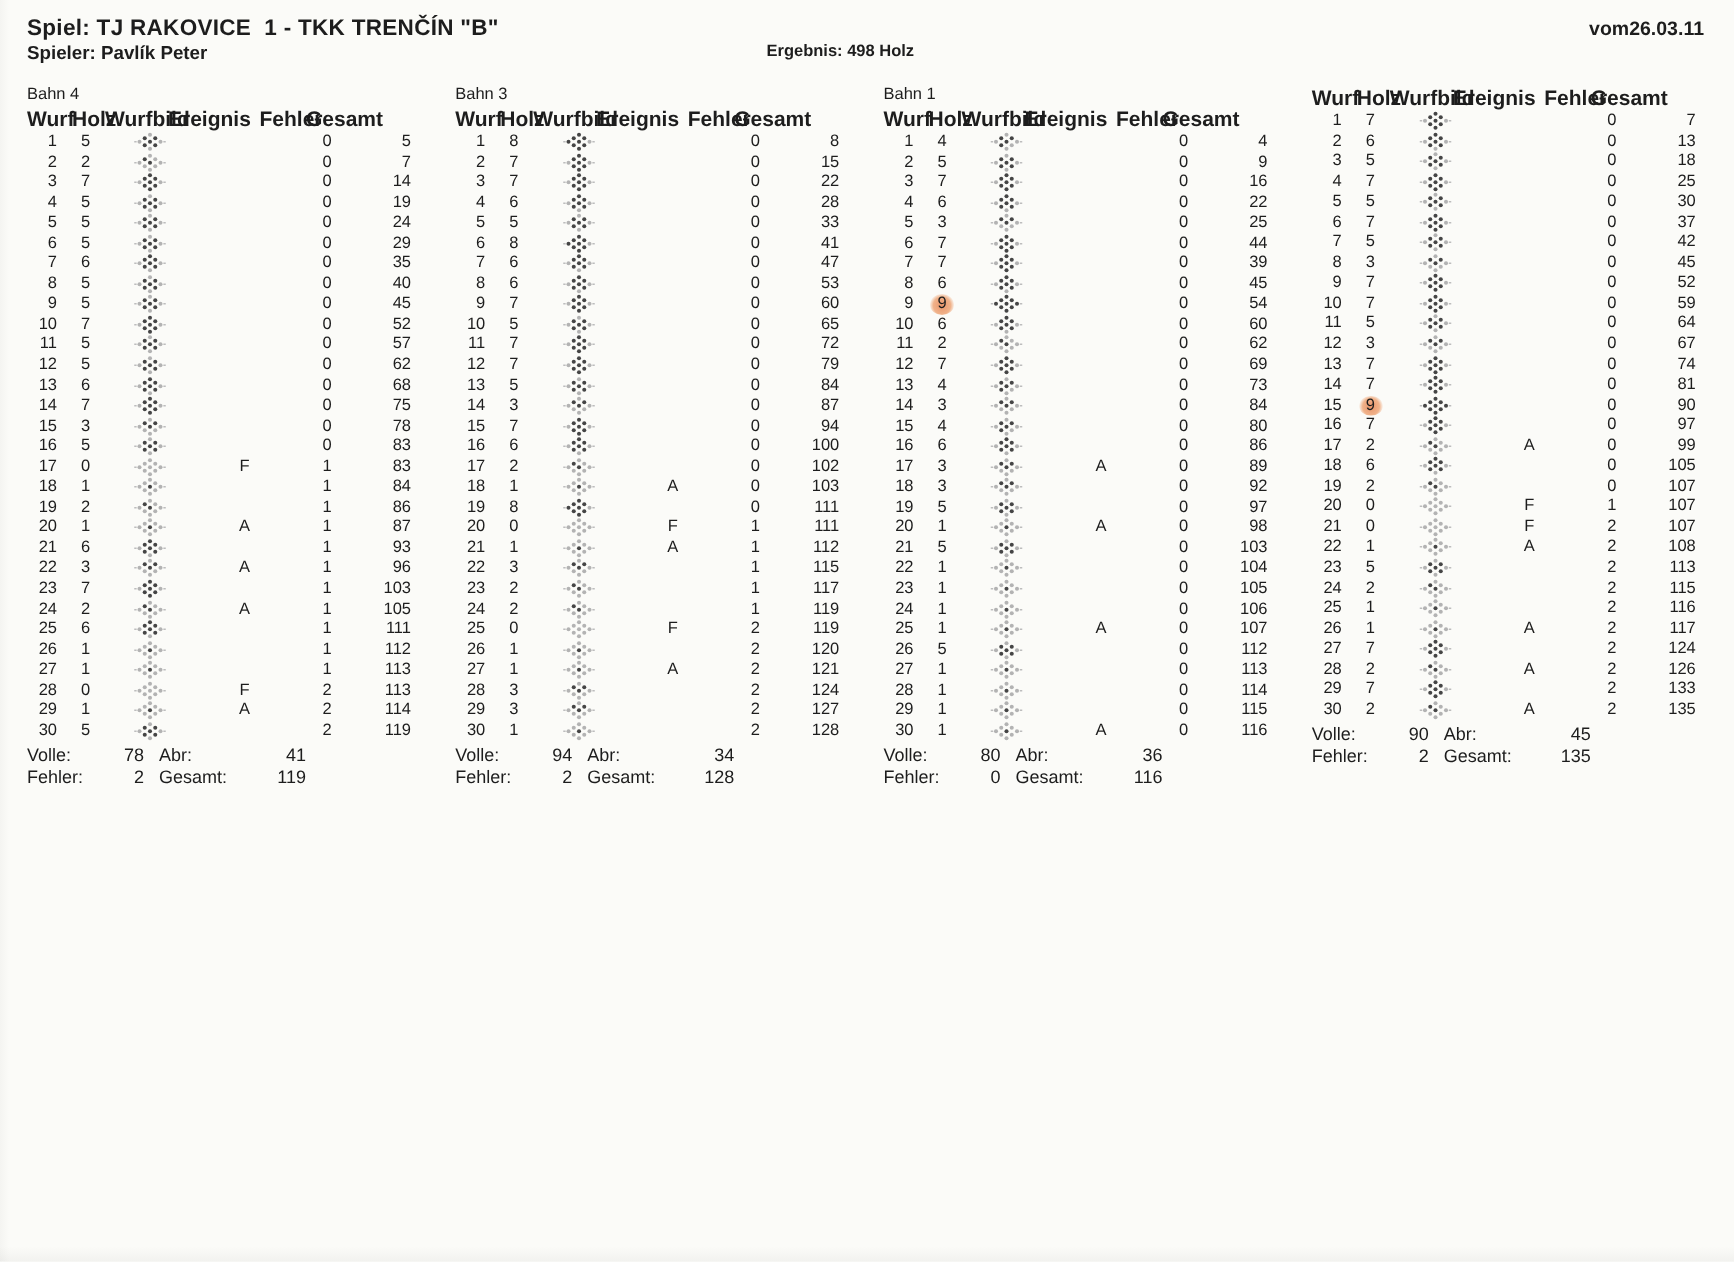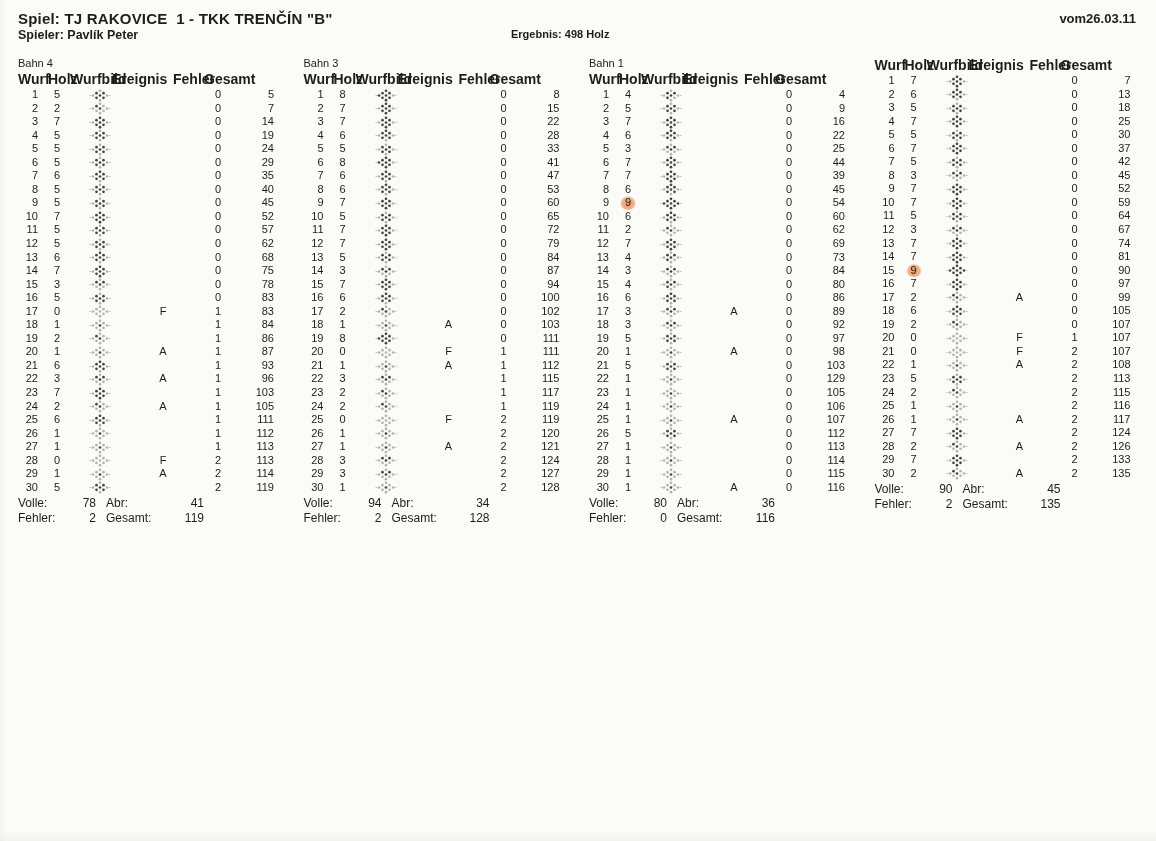--- a/index.html
+++ b/index.html
@@ -1748,21 +1748,21 @@
                 <circle cx="14.5" cy="4.2" r="1.35" fill="#b3b3b3"></circle>
                 <circle cx="7.5" cy="8.8" r="1.35" fill="#b3b3b3"></circle>
                 <circle cx="14.5" cy="8.8" r="1.35" fill="#b3b3b3"></circle>
                 <circle cx="11" cy="1.8" r="1.35" fill="#b3b3b3"></circle>
                 <circle cx="11" cy="11.2" r="1.35" fill="#b3b3b3"></circle>
                 <circle cx="4" cy="6.5" r="1.35" fill="#b3b3b3"></circle>
                 <circle cx="18" cy="6.5" r="1.35" fill="#b3b3b3"></circle>
               </svg></div>
             <div class="c er"></div>
             <div class="c fe">0</div>
-            <div class="c ge">129</div>
+            <div class="c ge">104</div>
           </div>
           <div class="row">
             <div class="c wurf">23</div>
             <div class="c holz">1</div>
             <div class="c wb"><svg width="22" height="13" viewBox="0 0 22 13">
                 <rect x="0.5" y="6" width="1.6" height="1" fill="#bdbdbd"></rect>
                 <rect x="19.9" y="6" width="1.6" height="1" fill="#bdbdbd"></rect>
                 <circle cx="11" cy="6.5" r="1.35" fill="#454545"></circle>
                 <circle cx="7.5" cy="4.2" r="1.35" fill="#b3b3b3"></circle>
                 <circle cx="14.5" cy="4.2" r="1.35" fill="#b3b3b3"></circle>

